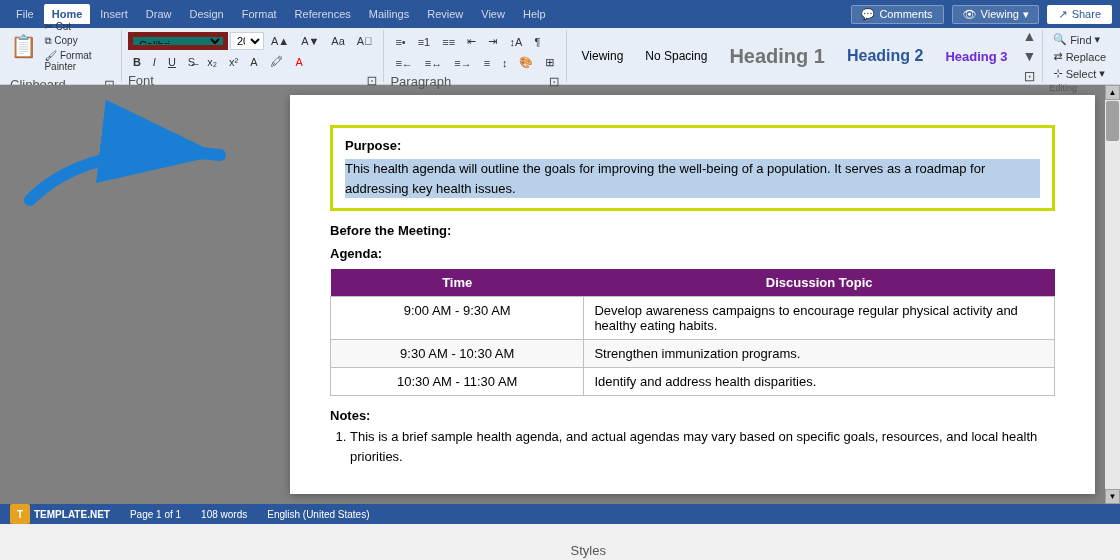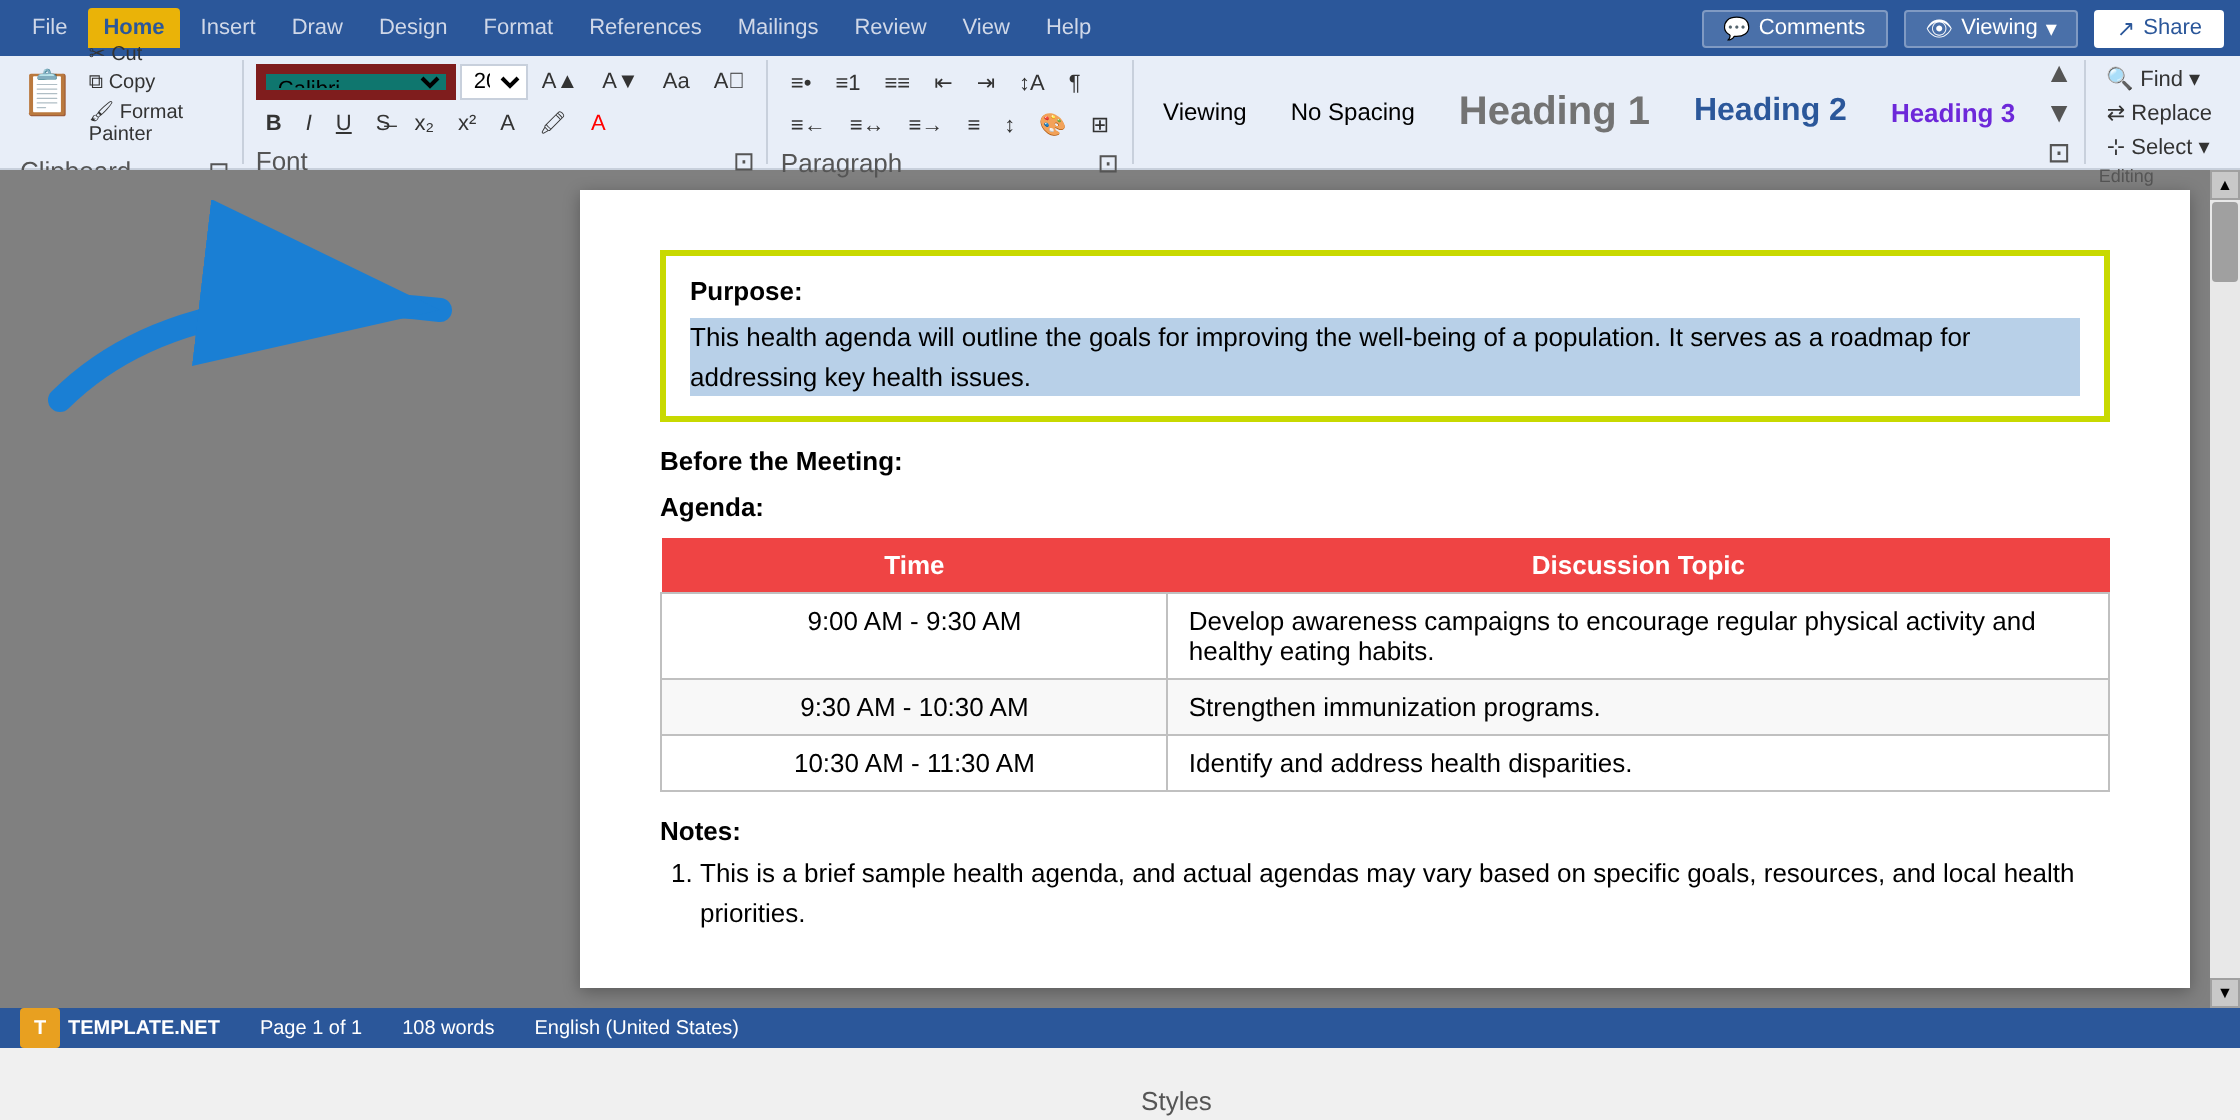--- a/index.html
+++ b/index.html
@@ -17,21 +17,21 @@
     .title-bar-left { display: flex; align-items: center; gap: 12px; }
     .title-bar-tabs { display: flex; gap: 2px; }
     .title-tab {
       color: #d0d8e8;
       font-size: 11px;
       padding: 4px 8px;
       cursor: pointer;
       border-radius: 2px 2px 0 0;
     }
     .title-tab.active {
-      background: #eab308;
+      background: #ffffff;
       color: #2b579a;
       font-weight: 600;
     }
     .title-bar-right { display: flex; align-items: center; gap: 8px; }
     .title-btn {
       background: rgba(255,255,255,0.15);
       border: 1px solid rgba(255,255,255,0.3);
       color: white;
       font-size: 11px;
       padding: 2px 10px;
@@ -254,21 +254,21 @@
       margin-bottom: 12px;
     }
 
     .agenda-table {
       width: 100%;
       border-collapse: collapse;
       margin-bottom: 12px;
       font-size: 13px;
     }
     .agenda-table th {
-      background: #ef4444;
+      background: #701a75;
       color: white;
       padding: 6px 10px;
       text-align: center;
       font-weight: bold;
     }
     .agenda-table td {
       border: 1px solid #c0c0c0;
       padding: 6px 10px;
       vertical-align: top;
     }

